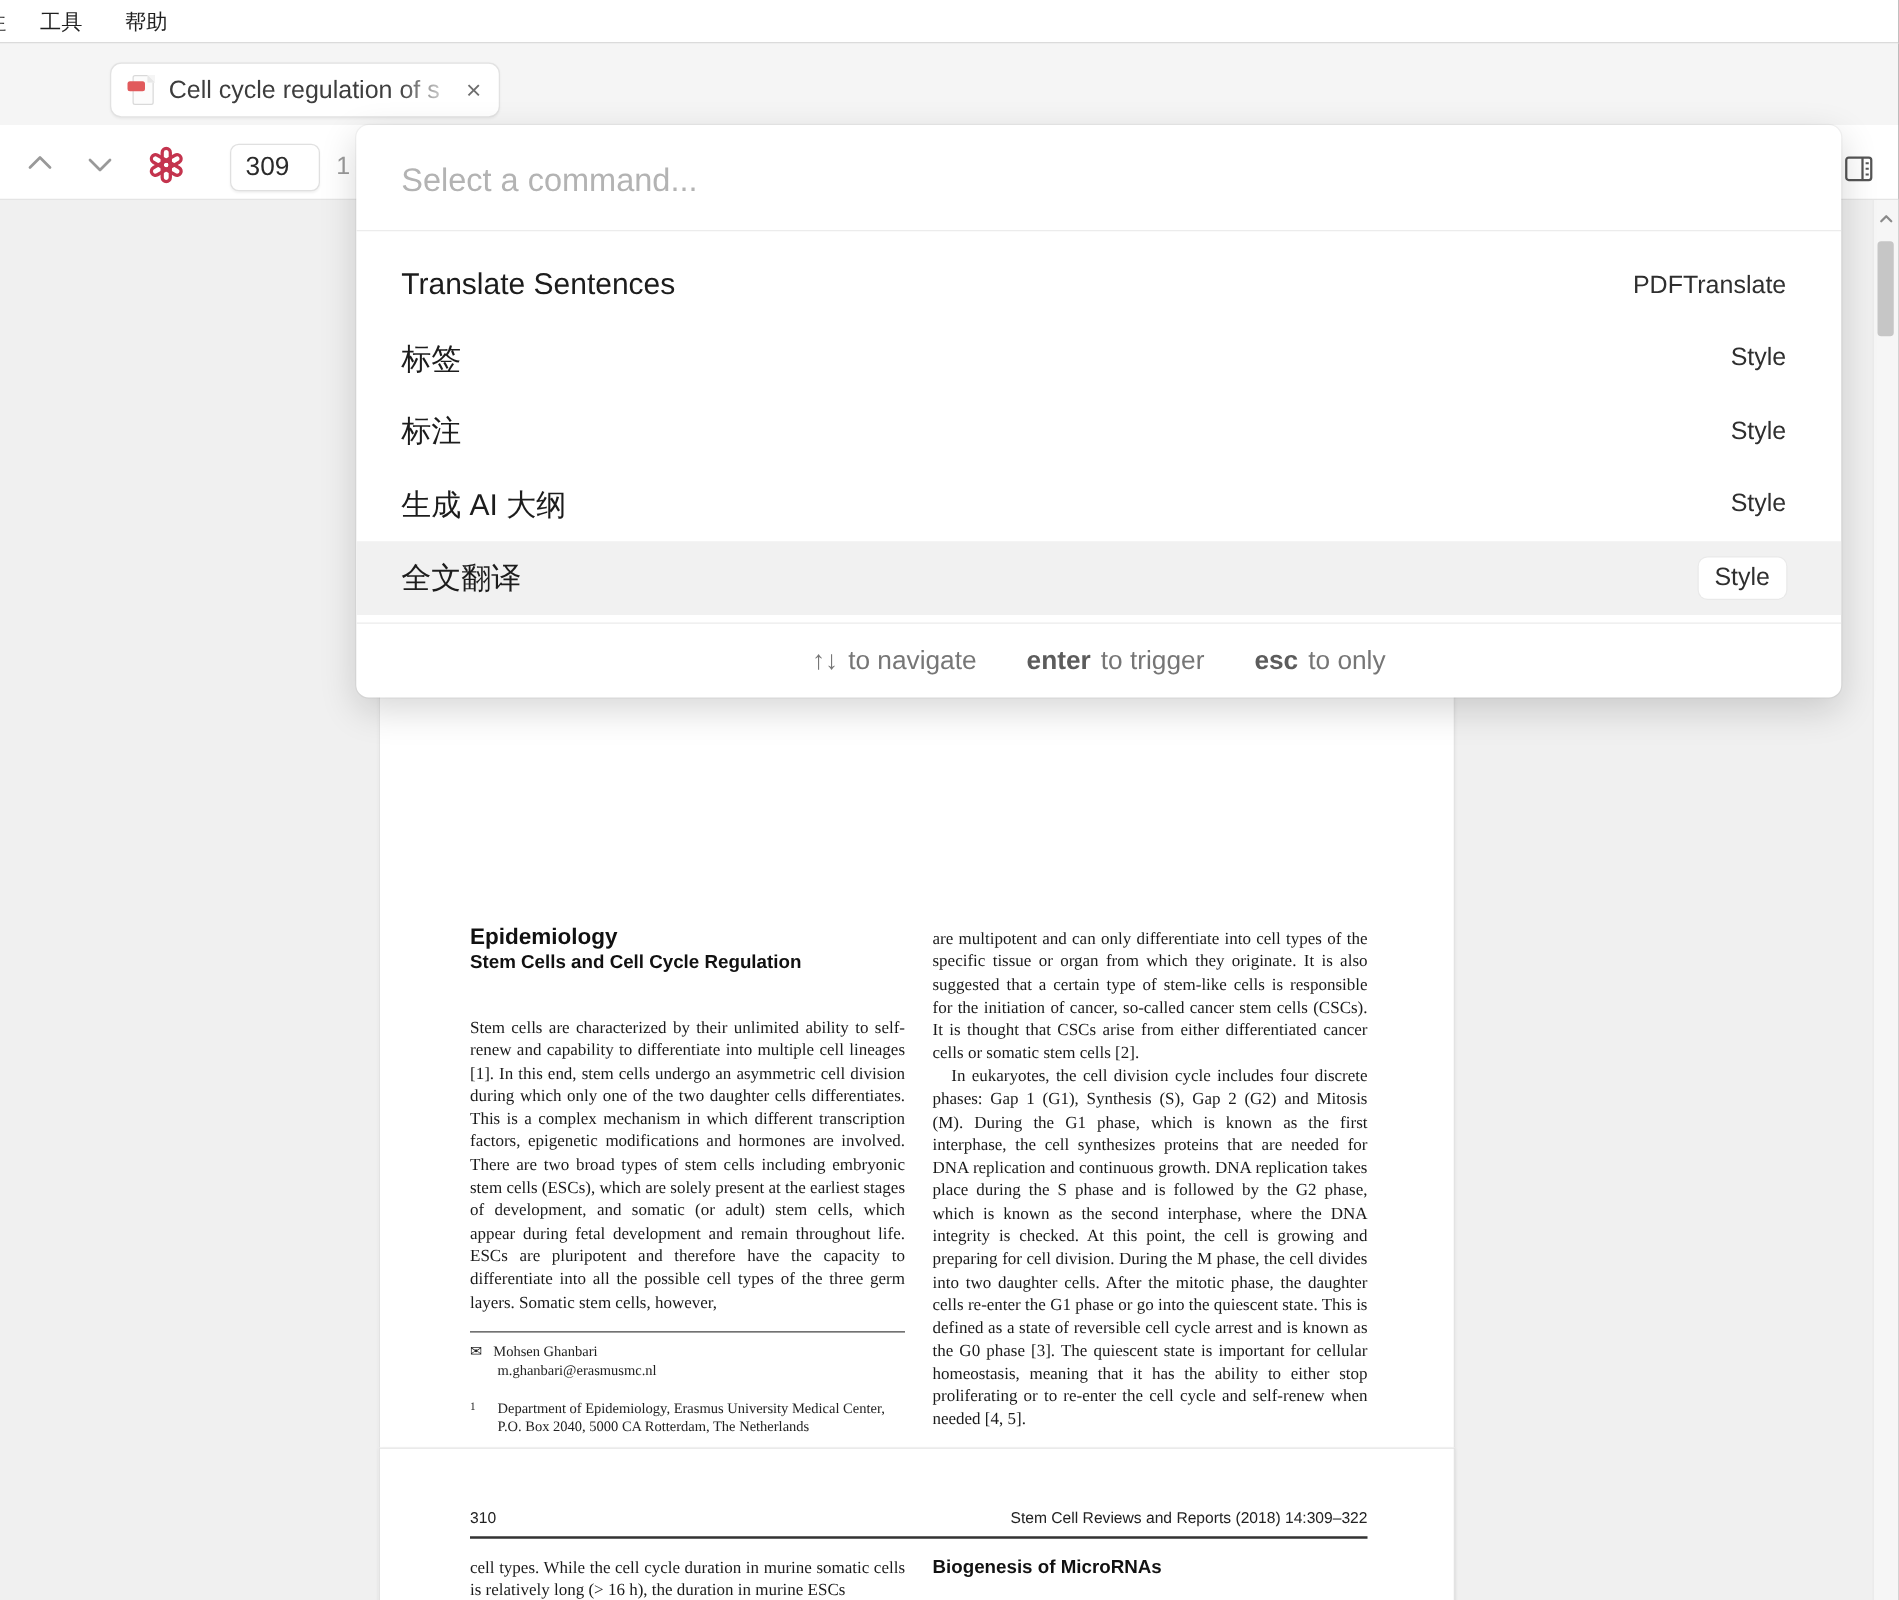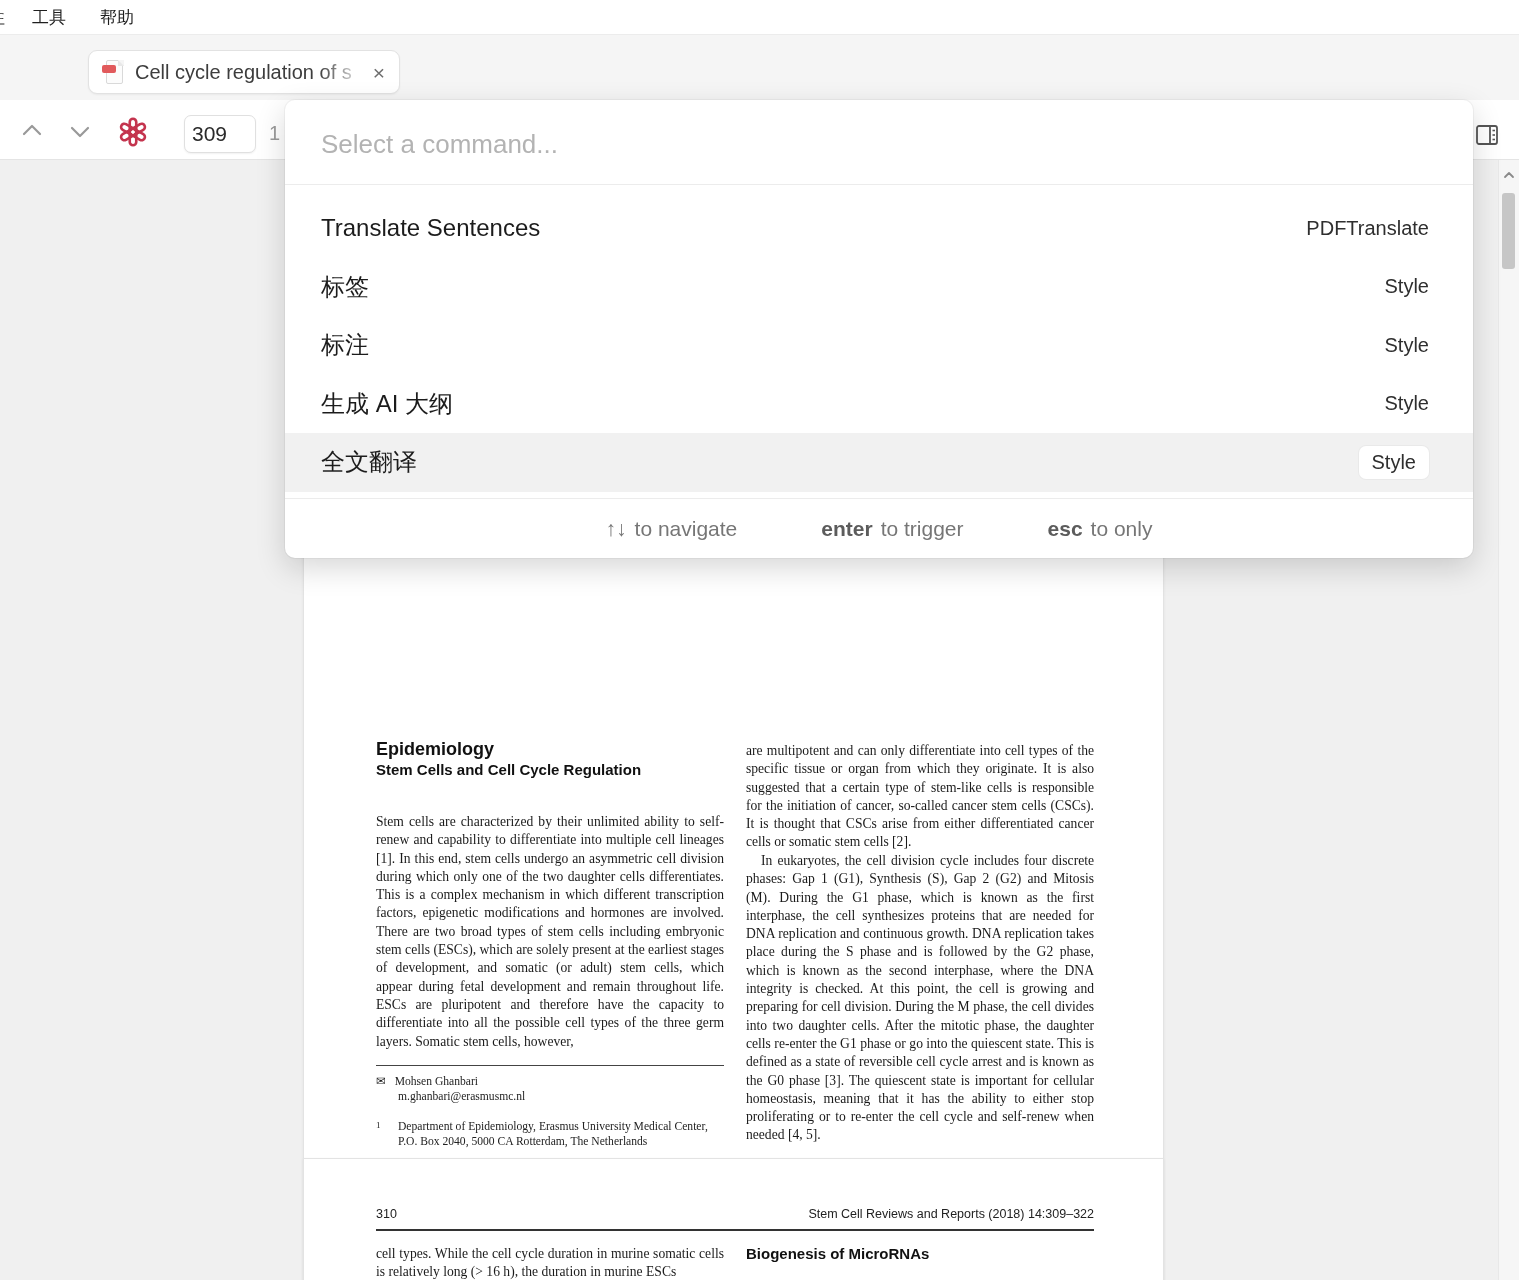--- a/index.html
+++ b/index.html
@@ -20,21 +20,21 @@
   .pdficon .page { position: absolute; left: 4px; top: 1px; width: 17px; height: 24px; background: #fcfcfc; border: 1px solid #d9d9d9; border-radius: 2px; }
   .pdficon .fold { position: absolute; right: 0; top: 1px; width: 0; height: 0; border-left: 6px solid #e8e8e8; border-top: 6px solid #f5f5f5; }
   .pdficon .band { position: absolute; left: 0; top: 6px; width: 14px; height: 8px; background: #e15a5c; border-radius: 2px; }
   .tab-title { position: relative; font-size: 20px; color: #3d3d3d; white-space: nowrap; overflow: hidden; flex: 1 1 auto; }
   .tab-title .fade { position: absolute; right: 0; top: 0; width: 46px; height: 100%; background: linear-gradient(to right, rgba(255,255,255,0), #fff); }
   .tab-close { font-size: 21px; color: #6e6e6e; padding: 0 2px; margin-left: 6px; line-height: 1; }
 
   
   .toolbar { position: absolute; left: 0; top: 100px; width: 100%; height: 60px; background: #fff; border-bottom: 1px solid #e4e4e4; }
   .tool-btn { position: absolute; top: 18px; width: 30px; height: 26px; display: flex; align-items: center; justify-content: center; }
-  .page-input { position: absolute; left: 184px; top: 115px; width: 72px; height: 38px; background: #fff; border: 1px solid #e0e0e0; border-radius: 7px; box-shadow: 0 1px 2px rgba(0,0,0,.06); text-align: right; padding-right: 28px; font-size: 21px; color: #2a2a2a; font-family: "Liberation Sans", sans-serif; }
+  .page-input { position: absolute; left: 184px; top: 115px; width: 72px; height: 38px; background: #fff; border: 1px solid #e0e0e0; border-radius: 7px; box-shadow: 0 1px 2px rgba(0,0,0,.06); text-align: center; padding-right: 12px; font-size: 21px; color: #2a2a2a; font-family: "Liberation Sans", sans-serif; }
   .page-total { position: absolute; left: 269px; top: 122px; font-size: 20px; color: #9a9a9a; }
   .sidebar-toggle { position: absolute; left: 1472px; top: 120px; width: 30px; height: 30px; display: flex; align-items: center; justify-content: center; }
 
   
   .content { position: absolute; left: 0; top: 160px; width: 100%; height: 1120px; background: #f0f0f0; }
   .pdf-page { position: absolute; left: 303px; width: 861px; background: #fff; border: 1px solid #e3e3e3; box-shadow: 0 1px 3px rgba(0,0,0,.06); }
   #page1 { top: 300px; height: 841px; }
   #page2 { top: 998px; height: 282px; }
   .col { position: absolute; width: 348px; }
   .serif { font-family: "Liberation Serif", serif; font-size: 13.6px; line-height: 18.3px; color: #1a1a1a; text-align: justify; }
@@ -60,21 +60,21 @@
   .cmd-input::placeholder { color: #b3b3b3; opacity: 1; }
   .annotation { position: absolute; left: 293px; top: 20px; font-size: 23px; line-height: 32px; white-space: nowrap; }
   .dlg-rows { padding-top: 14px; }
   .cmd-row { height: 58.5px; display: flex; align-items: center; justify-content: space-between; padding: 0 44px 0 36px; }
   .cmd-row.active { background: #f1f1f1; }
   .cmd-label { font-size: 24px; color: #1c1c1c; }
   .cmd-source { font-size: 20px; color: #2f2f2f; }
   .cmd-row.active .cmd-source { background: #fff; border-radius: 7px; padding: 5px 13px; box-shadow: 0 0 0 1px rgba(0,0,0,.03); }
   .dlg-footer { position: absolute; left: 0; bottom: 0; width: 100%; height: 60px; border-top: 1px solid #ececec; display: flex; align-items: center; justify-content: center; gap: 40px; color: #767676; font-size: 21px; }
   .dlg-footer .grp { display: flex; gap: 8px; align-items: baseline; }
-  .dlg-footer .key { font-weight: bold; color: #5c5c5c; margin-left: 44px; }
+  .dlg-footer .key { font-weight: bold; color: #5c5c5c; }
 </style>
 </head>
 <body>
 
 <div id="screen">
 
   <div class="menubar">
     <div class="partial"><span>往</span></div>
     <div class="menu-item">工具</div>
     <div class="menu-item">帮助</div>

